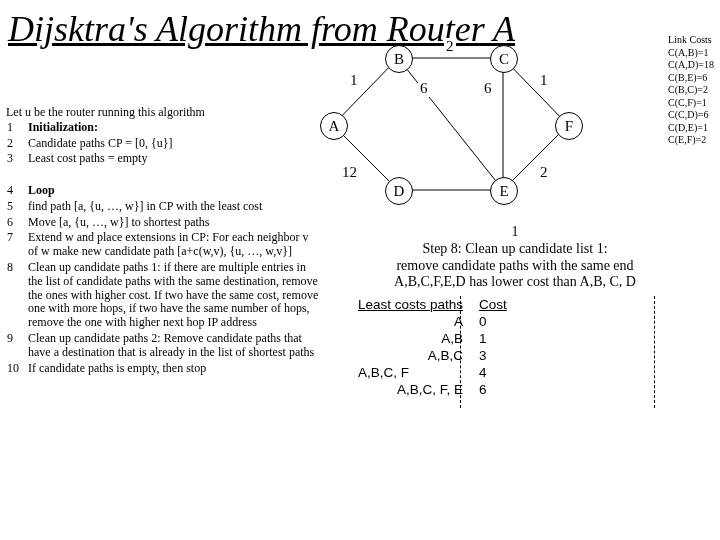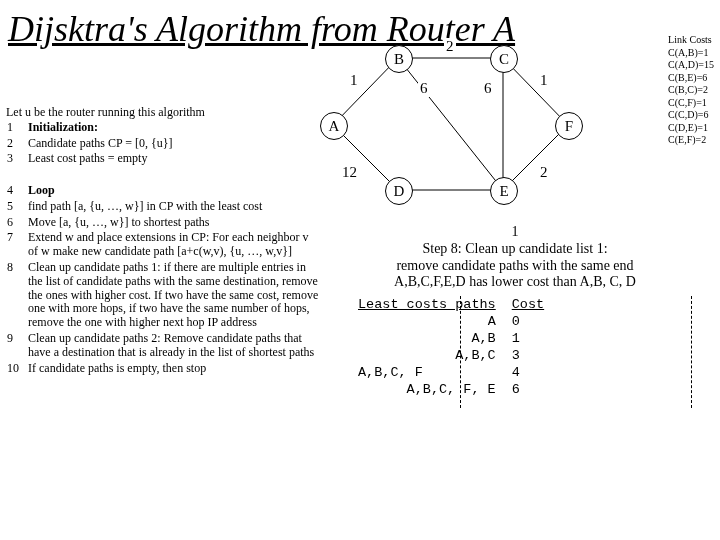--- a/index.html
+++ b/index.html
@@ -83,21 +83,21 @@
     font-family: "Times New Roman", serif;
     font-size: 14px;
     text-align: center;
     line-height: 1.2;
   }
   .tables {
     position: absolute;
     top: 296px;
     left: 350px;
     width: 350px;
-    font-family: Liberation Mono, monospace;
+    font-family: Liberation Sans, sans-serif;
     font-size: 13.5px;
     display: flex;
     gap: 19px;
   }
   .tables table { border-collapse: collapse; }
   .tables td { padding: 1px 8px; }
   .tables .hdr { text-decoration: underline; }
   .tables .vline { position: absolute; border-left: 1px dashed #000; top: 0; bottom: -10px; }
 </style>
 </head>
@@ -127,21 +127,21 @@
   <div class="edge-label" style="left:218px;top:32px">1</div>
   <div class="edge-label" style="left:98px;top:40px">6</div>
   <div class="edge-label" style="left:162px;top:40px">6</div>
   <div class="edge-label" style="left:20px;top:124px">12</div>
   <div class="edge-label" style="left:218px;top:124px">2</div>
 </div>
 
 <div class="linkcosts">
   <div>Link Costs</div>
   <div>C(A,B)=1</div>
-  <div>C(A,D)=15</div>
+  <div>C(A,D)=18</div>
   <div>C(B,E)=6</div>
   <div>C(B,C)=2</div>
   <div>C(C,F)=1</div>
   <div>C(C,D)=6</div>
   <div>C(D,E)=1</div>
   <div>C(E,F)=2</div>
 </div>
 
 <div class="algo">
   <div>Let u be the router running this algorithm</div>

